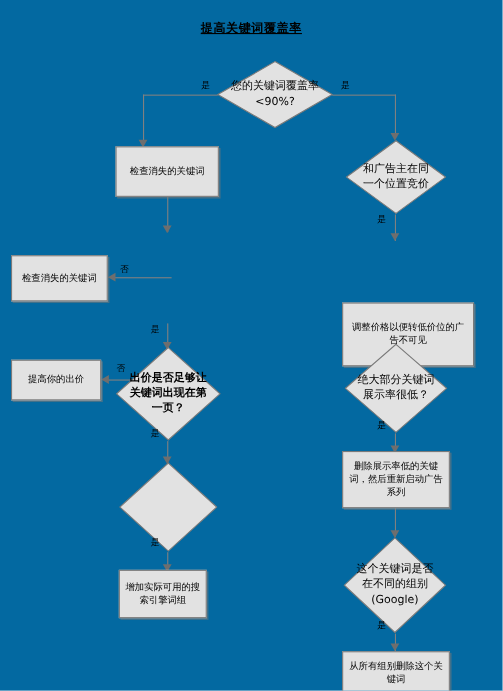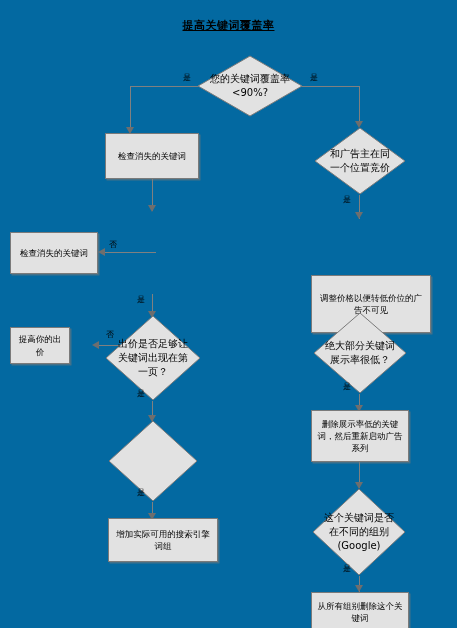--- a/index.html
+++ b/index.html
@@ -145,49 +145,49 @@
   <div class="edge-label" style="left:109px; top:239px;">否</div>
   <div class="arrow-left" style="left:98px; top:248px;"></div>
   <div class="node box" style="left:10px; top:232px; width:88px; height:42px;">
     <span>检查消失的关键词</span>
   </div>
 
   <div class="line vline" style="left:152px; top:294px; height:24px;"></div>
   <div class="edge-label" style="left:137px; top:294px;">是</div>
   <div class="arrow-down" style="left:148px; top:311px;"></div>
 
-  <div class="diamond" style="left:105px; top:315px; width:96px; height:86px;">
+  <div class="diamond" style="left:105px; top:315px; width:96px; height:86px;font-weight:bold;">
     <svg class="dshape" viewBox="0 0 96 86" preserveAspectRatio="none">
       <polygon points="48,1 95,43 48,85 1,43" fill="#e2e2e2" stroke="#7a7a7a" stroke-width="1"></polygon>
     </svg>
     <div class="dlabel">出价是否足够让关键词出现在第一页？</div>
   </div>
 
   <div class="line hline" style="left:95px; top:345px; width:60px;"></div>
   <div class="edge-label" style="left:106px; top:329px;">否</div>
   <div class="arrow-left" style="left:92px; top:341px;"></div>
-  <div class="node box" style="left:10px; top:327px; width:60px; height:37px;">
+  <div class="node box" style="left:10px; top:327px; width:82px; height:37px;">
     <span>提高你的出价</span>
   </div>
 
   <div class="line vline" style="left:152px; top:401px; height:21px;"></div>
   <div class="edge-label" style="left:137px; top:388px;">是</div>
   <div class="arrow-down" style="left:148px; top:415px;"></div>
 
   <div class="diamond" style="left:108px; top:420px; width:90px; height:82px;">
     <svg class="dshape" viewBox="0 0 90 82" preserveAspectRatio="none">
       <polygon points="45,1 89,41 45,81 1,41" fill="#e2e2e2" stroke="#7a7a7a" stroke-width="1"></polygon>
     </svg>
   </div>
 
   <div class="line vline" style="left:152px; top:502px; height:18px;"></div>
   <div class="edge-label" style="left:137px; top:487px;">是</div>
   <div class="arrow-down" style="left:148px; top:513px;"></div>
 
-  <div class="node box" style="left:108px; top:518px; width:110px; height:44px;">
+  <div class="node box" style="left:108px; top:518px; width:80px; height:44px;">
     <span>增加实际可用的搜索引擎词组</span>
   </div>
 
   <div class="diamond" style="left:314px; top:127px; width:92px; height:68px;">
     <svg class="dshape" viewBox="0 0 92 68" preserveAspectRatio="none">
       <polygon points="46,1 91,34 46,67 1,34" fill="#e2e2e2" stroke="#7a7a7a" stroke-width="1"></polygon>
     </svg>
     <div class="dlabel">和广告主在同一个位置竞价</div>
   </div>
 

